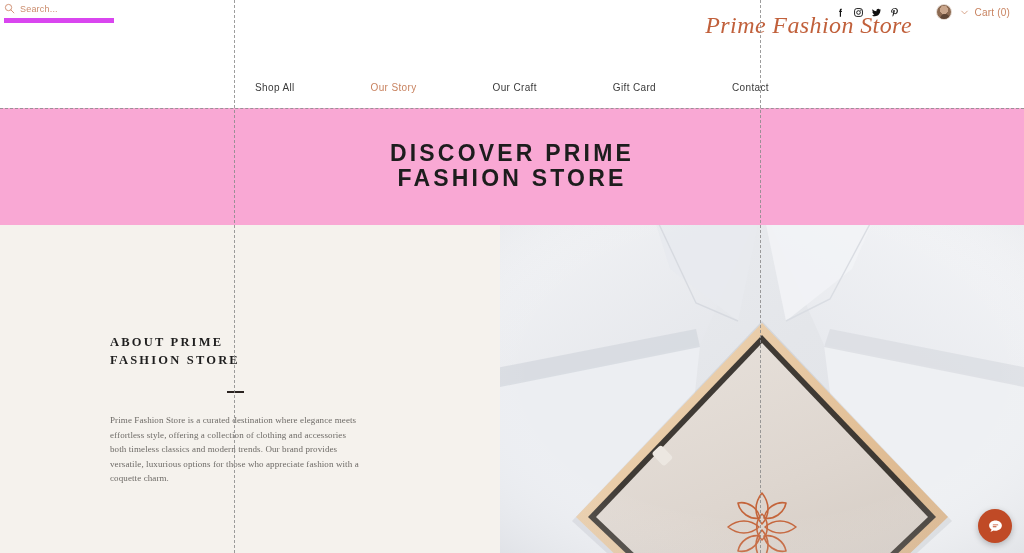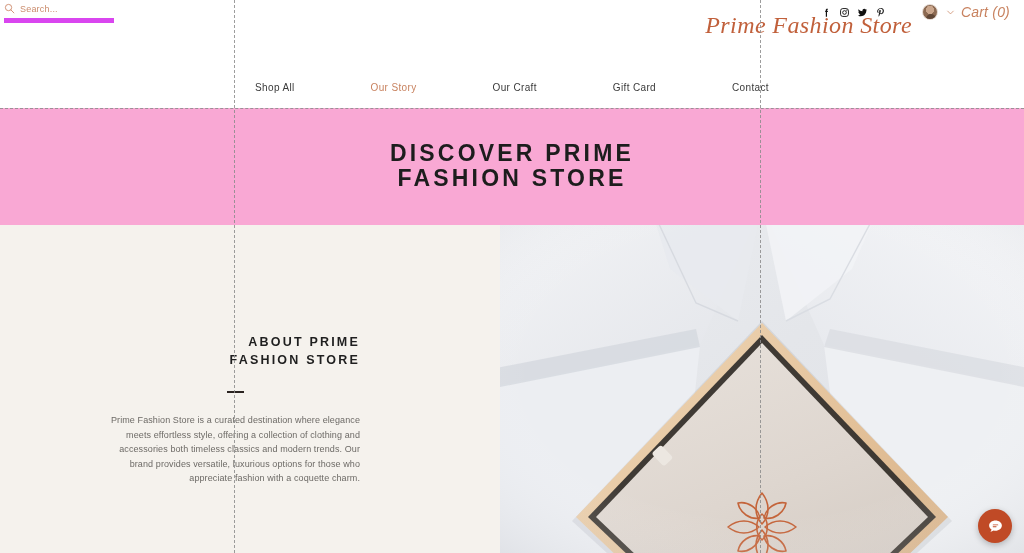--- a/index.html
+++ b/index.html
@@ -54,23 +54,22 @@
     width: 16px; height: 16px; border-radius: 50%;
     background: radial-gradient(circle at 50% 34%, #caa68c 0 35%, #8c6a52 36% 100%);
     border: 1px solid #e3d8d0; overflow: hidden; position: relative;
   }
   .avatar::after {
     content: ""; position: absolute; left: 3px; top: 9px; width: 10px; height: 9px;
     border-radius: 5px 5px 0 0; background: #5f4636;
   }
   .chev { margin-left: 8px; width: 9px; height: 9px; display: block; }
   .cart {
-    margin-left: 6px; font-size: 14px; color: #c8825f; letter-spacing: .2px;
+    margin-left: 6px; font-size: 10px; color: #c8825f; letter-spacing: .2px;
     white-space: nowrap;
-    font-style: italic;
   }
 
   .nav {
     position: absolute; top: 82px; left: 0; width: 1024px;
     display: flex; justify-content: center; gap: 0;
   }
   .nav-item {
     font-size: 10px; color: #3a3a3a; letter-spacing: .35px;
     padding: 0 38px; white-space: nowrap; cursor: pointer; text-align: right;
   }
@@ -82,21 +81,21 @@
     position: absolute; top: 33px; left: 0; width: 1024px; text-align: center;
     font-size: 23px; font-weight: bold; color: #1d1d1d;
     letter-spacing: 3.2px; line-height: 25px;
   }
 
   
   .section { position: absolute; top: 225px; left: 0; width: 1024px; height: 328px; }
   .about-pane {
     position: absolute; left: 0; top: 0; width: 500px; height: 328px; background: #f5f2ed;
   }
-  .about-inner { position: absolute; left: 110px; top: 108px; width: 250px; text-align: right; }
+  .about-inner { position: absolute; left: 110px; top: 108px; width: 250px; text-align: left; font-family: Liberation Serif, serif; }
   .about-title {
     font-size: 12.5px; font-weight: bold; color: #1f1f1f;
     letter-spacing: 2.2px; line-height: 18px;
   }
   .about-rule { width: 17px; height: 2px; background: #2a2320; margin: 22px auto 0; }
   .about-body {
     margin-top: 20px; font-size: 9px; line-height: 14.6px;
     color: #6d6a66; letter-spacing: .1px;
   }
 

